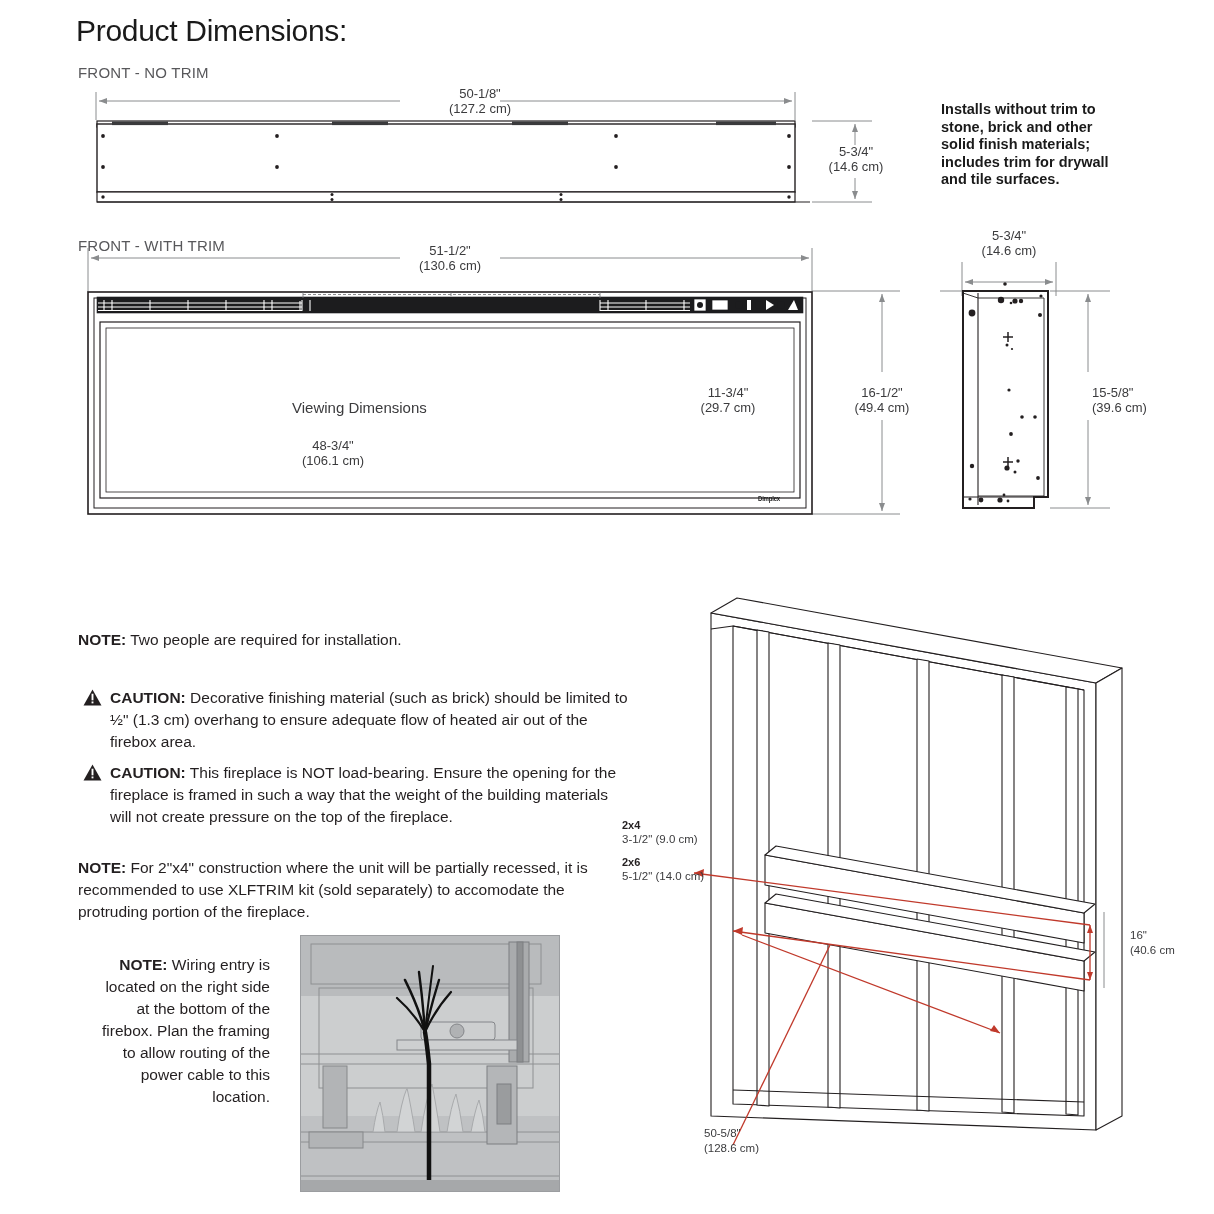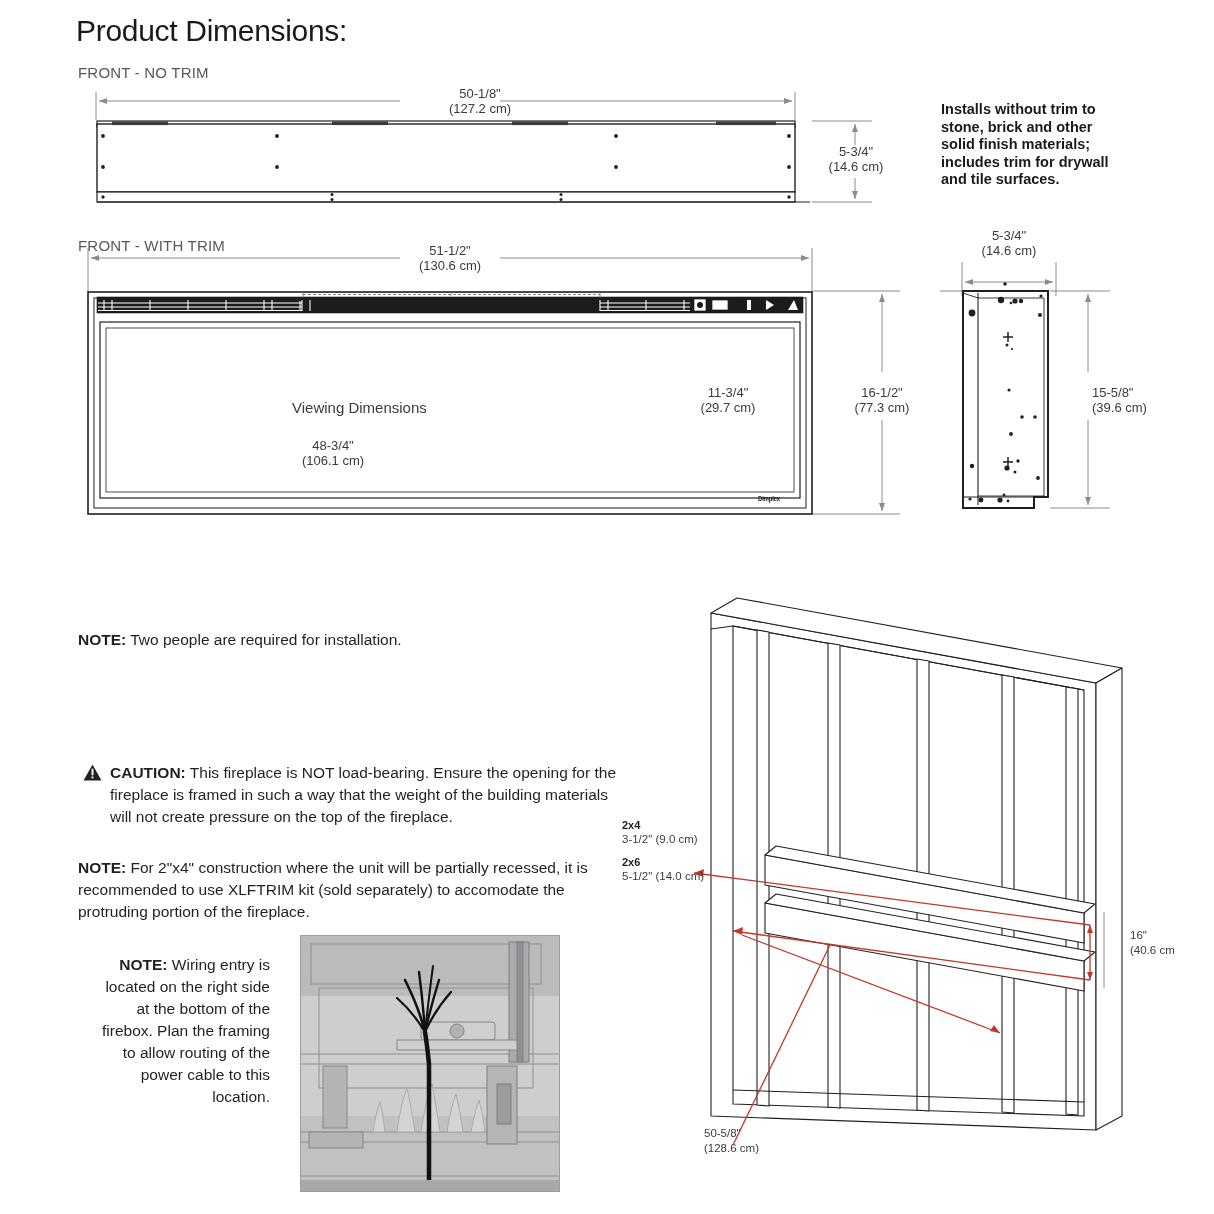--- a/index.html
+++ b/index.html
@@ -291,21 +291,21 @@
     </g>
   </svg>
 
   <div class="dim" style="left:340px; top:243px; width:220px;">
     <div>51-1/2"</div>
     <div>(130.6 cm)</div>
   </div>
 
   <div class="dim" style="left:830px; top:385px; width:104px;">
     <div>16-1/2"</div>
-    <div>(77.3 cm)</div>
+    <div>(49.4 cm)</div>
   </div>
 
   <div class="viewing-label" style="left:264px; top:399px;">Viewing Dimensions</div>
 
   <div class="dim" style="left:243px; top:438px; width:180px;">
     <div>48-3/4"</div>
     <div>(106.1 cm)</div>
   </div>
 
   <div class="dim" style="left:676px; top:385px; width:104px;">
@@ -387,20 +387,28 @@
     <div>15-5/8"</div>
     <div>(39.6 cm)</div>
   </div>
 
 
   <div class="body" style="left:78px; top:581px; width:530px;margin-top:48px;">
     <b>NOTE:</b><span> Two people are required for installation.</span>
   </div>
 
 
+  <div class="caution" style="left:80px; top:687px; width:520px;">
+    <svg class="tri" viewBox="0 0 20 18">
+      <path d="M10 0.5 L19.5 17.5 L0.5 17.5 Z" fill="#231f20"></path>
+      <rect x="9" y="5" width="2" height="7" fill="#ffffff"></rect>
+      <rect x="9" y="13.2" width="2" height="2" fill="#ffffff"></rect>
+    </svg>
+    <b>CAUTION:</b><span> Decorative finishing material (such as brick) should be limited to ½" (1.3 cm) overhang to ensure adequate flow of heated air out of the firebox area.</span>
+  </div>
 
   <div class="caution" style="left:80px; top:762px; width:512px;">
     <svg class="tri" viewBox="0 0 20 18">
       <path d="M10 0.5 L19.5 17.5 L0.5 17.5 Z" fill="#231f20"></path>
       <rect x="9" y="5" width="2" height="7" fill="#ffffff"></rect>
       <rect x="9" y="13.2" width="2" height="2" fill="#ffffff"></rect>
     </svg>
     <b>CAUTION:</b><span> This fireplace is NOT load-bearing. Ensure the opening for the fireplace is framed in such a way that the weight of the building materials will not create pressure on the top of the fireplace.</span>
   </div>
 

